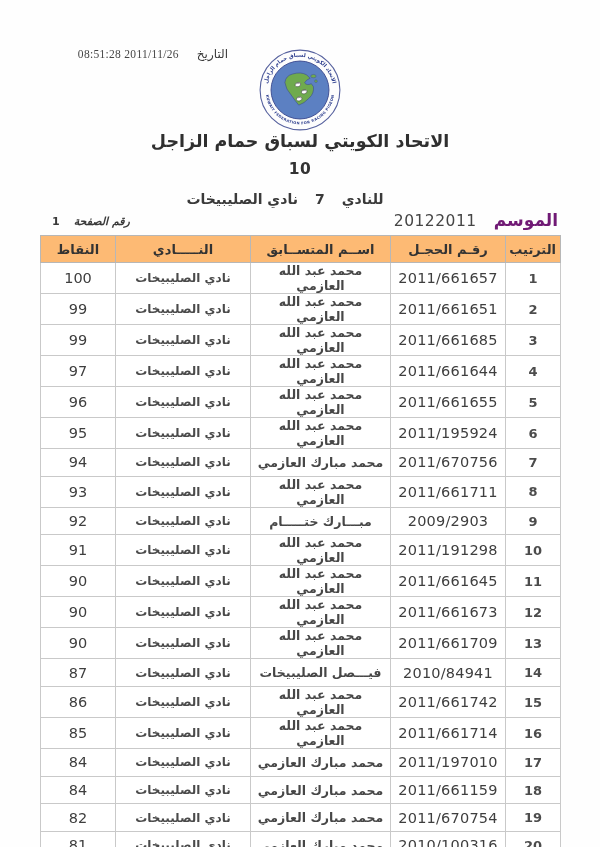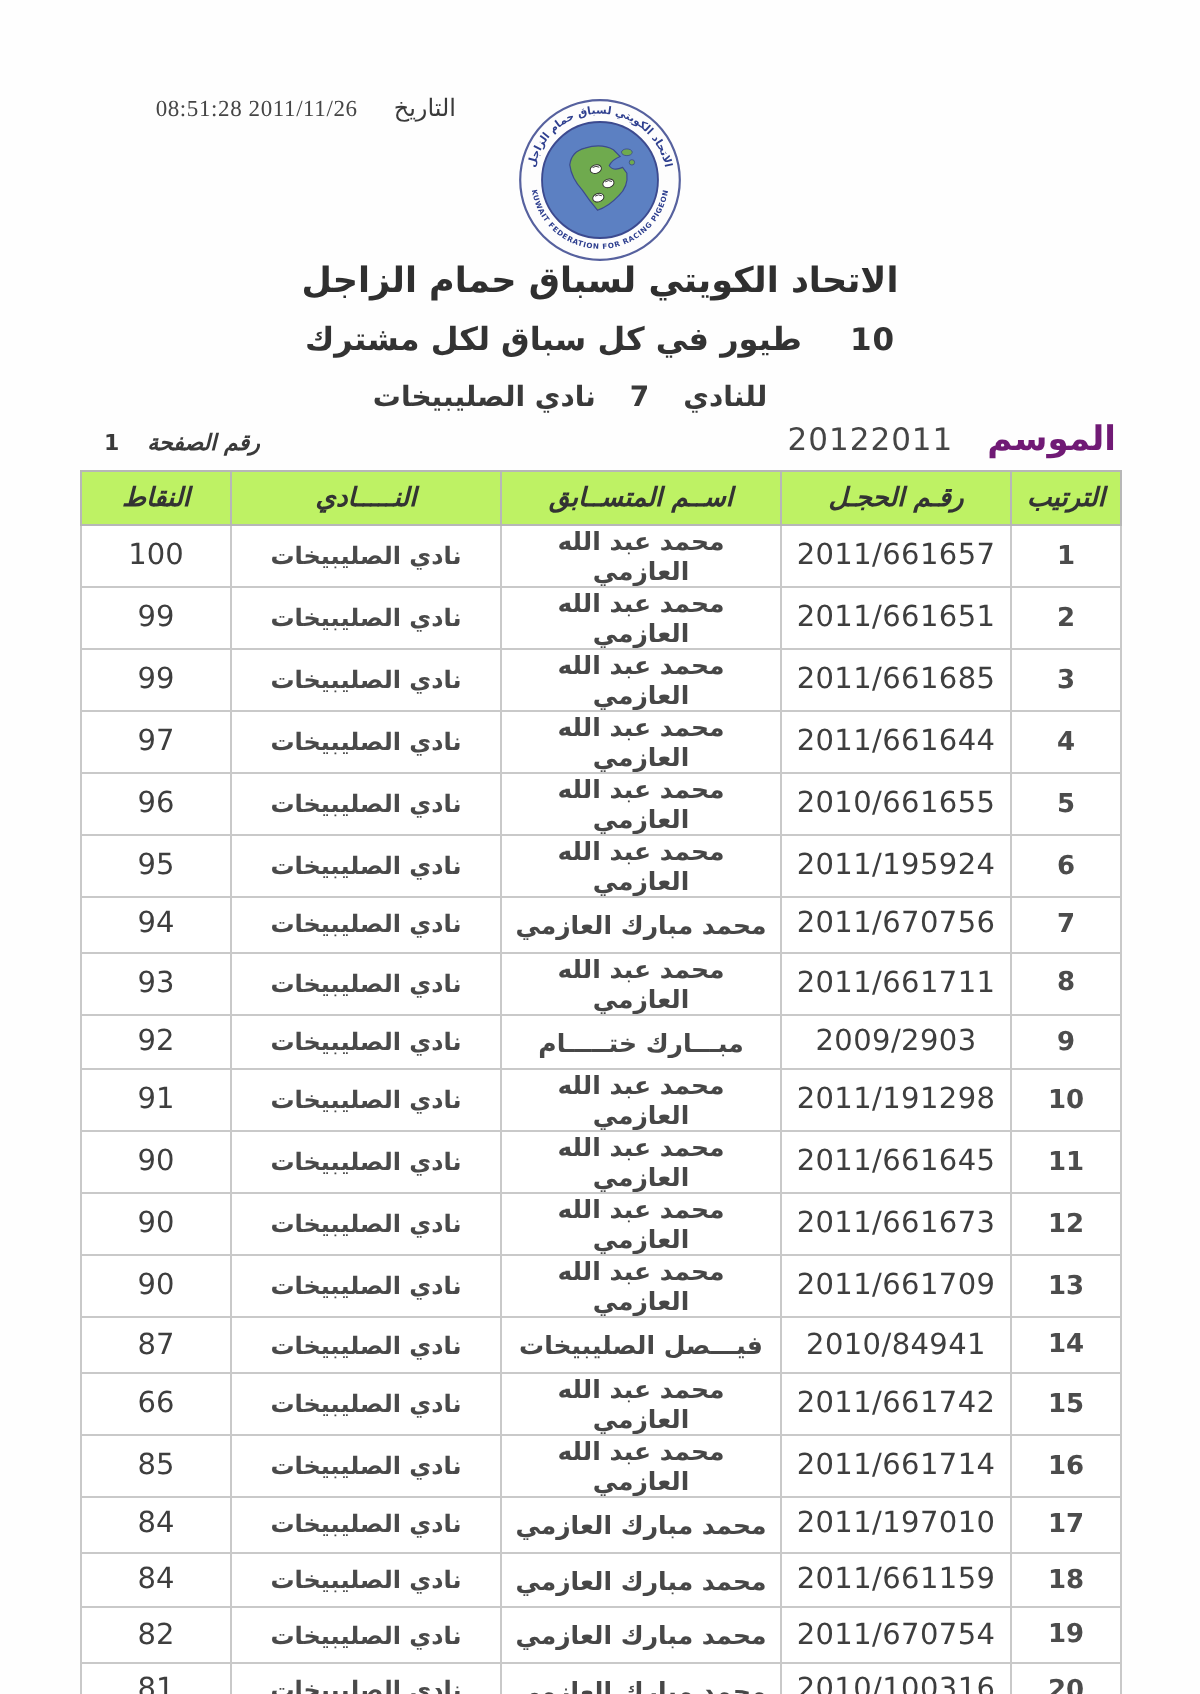--- a/index.html
+++ b/index.html
@@ -54,22 +54,22 @@
   .pagenum-label{font-weight:bold;font-size:11px;color:#3a3a3a;font-style:italic;}
   .pagenum-value{font-weight:bold;font-size:11px;color:#3a3a3a;}
 
   
   table.results{
     position:absolute;top:235px;left:40px;width:520px;
     border-collapse:collapse;table-layout:fixed;direction:rtl;
     border:1px solid #b3b3b3;
   }
   table.results th{
-    background:#bef264;border:1px solid #b7b7b7;
-    font-size:13px;font-weight:bold;color:#333;height:26px;padding:0 4px;font-style:italic;
+    background:#fdba74;border:1px solid #b7b7b7;
+    font-size:13px;font-weight:bold;color:#333;height:26px;padding:0 4px;
   }
   table.results td{
     border:1px solid #c9c9c9;height:26.7px;padding:0 4px;
     text-align:center;vertical-align:middle;background:#fff;
   }
   td.c-rank{font-size:13px;font-weight:bold;color:#4c4c4c;}
   td.c-ring{font-size:14.5px;color:#3e3e3e;direction:ltr;letter-spacing:.2px;}
   td.c-name{font-size:12.5px;font-weight:bold;color:#474747;}
   td.c-club{font-size:12px;font-weight:bold;color:#4a4a4a;}
   td.c-points{font-size:14.5px;color:#3e3e3e;margin-left:36px;}
@@ -114,21 +114,20 @@
         <ellipse cx="49" cy="60.5" rx="3.4" ry="2.5" transform="rotate(-18 49 60.5)"></ellipse>
         <path d="M47.1,59.6 Q49,58.2 51.1,59.4" fill="none"></path>
       </g>
     </svg>
   </div>
 
   <div class="title">الاتحاد الكويتي لسباق حمام الزاجل</div>
 
   <div class="subtitle">
     <span class="sub-number">10</span>
-    <span class="sub-part2">طيور في كل سباق لكل مشترك</span>
   </div>
 
   <div class="club-line">
     <span class="club-label">للنادي</span>
     <span class="club-number">7</span>
     <span class="club-name">نادي الصليبيخات</span>
   </div>
 
   <div class="season-block">
     <span class="season-label">الموسم</span>
@@ -181,21 +180,21 @@
     </tr>
         <tr>
       <td class="c-rank">4</td>
       <td class="c-ring">2011/661644</td>
       <td class="c-name">محمد عبد الله العازمي</td>
       <td class="c-club">نادي الصليبيخات</td>
       <td class="c-points">97</td>
     </tr>
         <tr>
       <td class="c-rank">5</td>
-      <td class="c-ring">2010/661655</td>
+      <td class="c-ring">2011/661655</td>
       <td class="c-name">محمد عبد الله العازمي</td>
       <td class="c-club">نادي الصليبيخات</td>
       <td class="c-points">96</td>
     </tr>
         <tr>
       <td class="c-rank">6</td>
       <td class="c-ring">2011/195924</td>
       <td class="c-name">محمد عبد الله العازمي</td>
       <td class="c-club">نادي الصليبيخات</td>
       <td class="c-points">95</td>
@@ -254,21 +253,21 @@
       <td class="c-ring">2010/84941</td>
       <td class="c-name">فيـــصل الصليبيخات</td>
       <td class="c-club">نادي الصليبيخات</td>
       <td class="c-points">87</td>
     </tr>
         <tr>
       <td class="c-rank">15</td>
       <td class="c-ring">2011/661742</td>
       <td class="c-name">محمد عبد الله العازمي</td>
       <td class="c-club">نادي الصليبيخات</td>
-      <td class="c-points">66</td>
+      <td class="c-points">86</td>
     </tr>
         <tr>
       <td class="c-rank">16</td>
       <td class="c-ring">2011/661714</td>
       <td class="c-name">محمد عبد الله العازمي</td>
       <td class="c-club">نادي الصليبيخات</td>
       <td class="c-points">85</td>
     </tr>
         <tr>
       <td class="c-rank">17</td>

